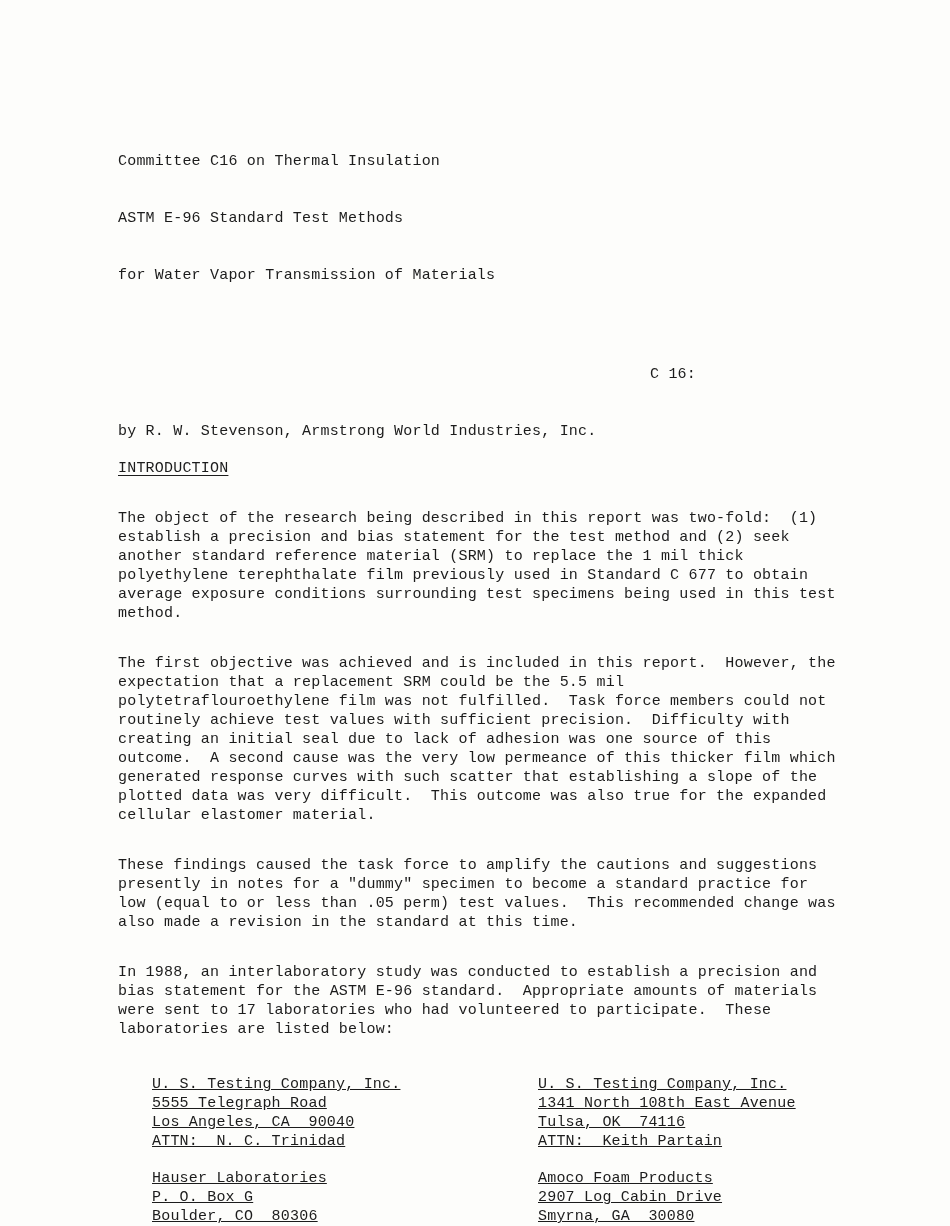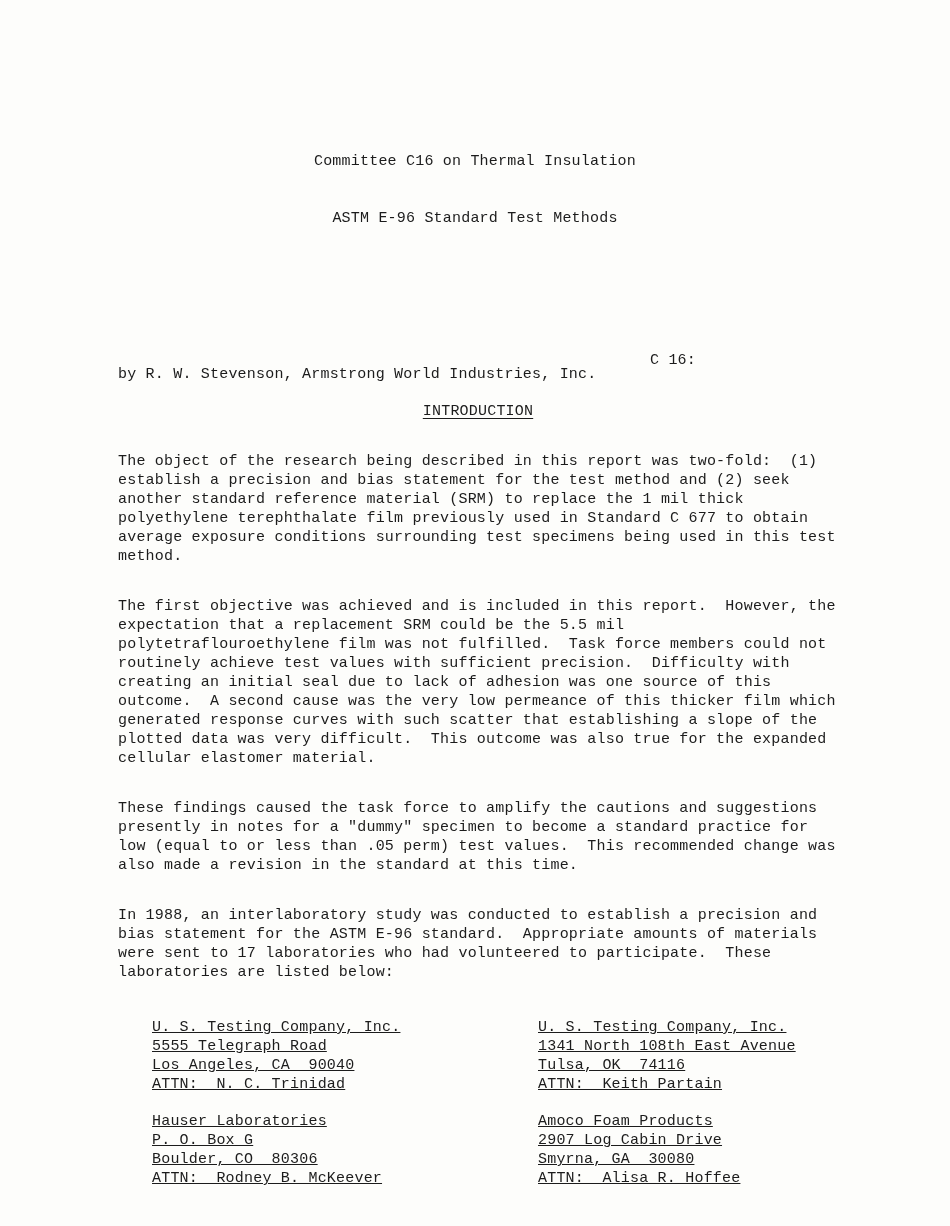--- a/index.html
+++ b/index.html
@@ -16,45 +16,42 @@
     background: #fdfdfb;
     color: #1c1c1c;
     font-family: "Liberation Mono", "DejaVu Sans Mono", monospace;
     font-size: 15px;
     line-height: 19px;
     letter-spacing: 0.2px;
     padding: 114px 112px 40px 118px;
   }
   .doc-header {
     width: 714px;
-    text-align: center;
     white-space: pre;
   }
   .meta {
     margin-top: 42px;
   }
   .meta-line {
     position: relative;
     white-space: pre;
   }
   .meta-code {
     position: absolute;
     left: 532px;
     top: 0;
-    margin-top: 43px;
   }
   .heading {
     margin-top: 18px;
     font-size: 15px;
     font-weight: normal;
     text-decoration: underline;
     text-underline-offset: 3px;
     text-decoration-thickness: 1px;
     white-space: pre;
-    text-align: center;
   }
   .para {
     margin-top: 31px;
     white-space: pre;
   }
   .labs {
     margin-top: 36px;
   }
   .labs-row {
     display: flex;
@@ -74,20 +71,21 @@
   }
 </style>
 </head>
 <body>
 
 <div class="page">
 
   <div class="doc-header">
     <div>Committee C16 on Thermal Insulation</div>
     <div>ASTM E-96 Standard Test Methods</div>
+    <div>for Water Vapor Transmission of Materials</div>
   </div>
 
   <div class="meta">
     <div class="meta-line">
       <span class="meta-code">C 16:</span>
     </div>
     <div>by R. W. Stevenson, Armstrong World Industries, Inc.</div>
   </div>
 
   <h2 class="heading">INTRODUCTION</h2>

